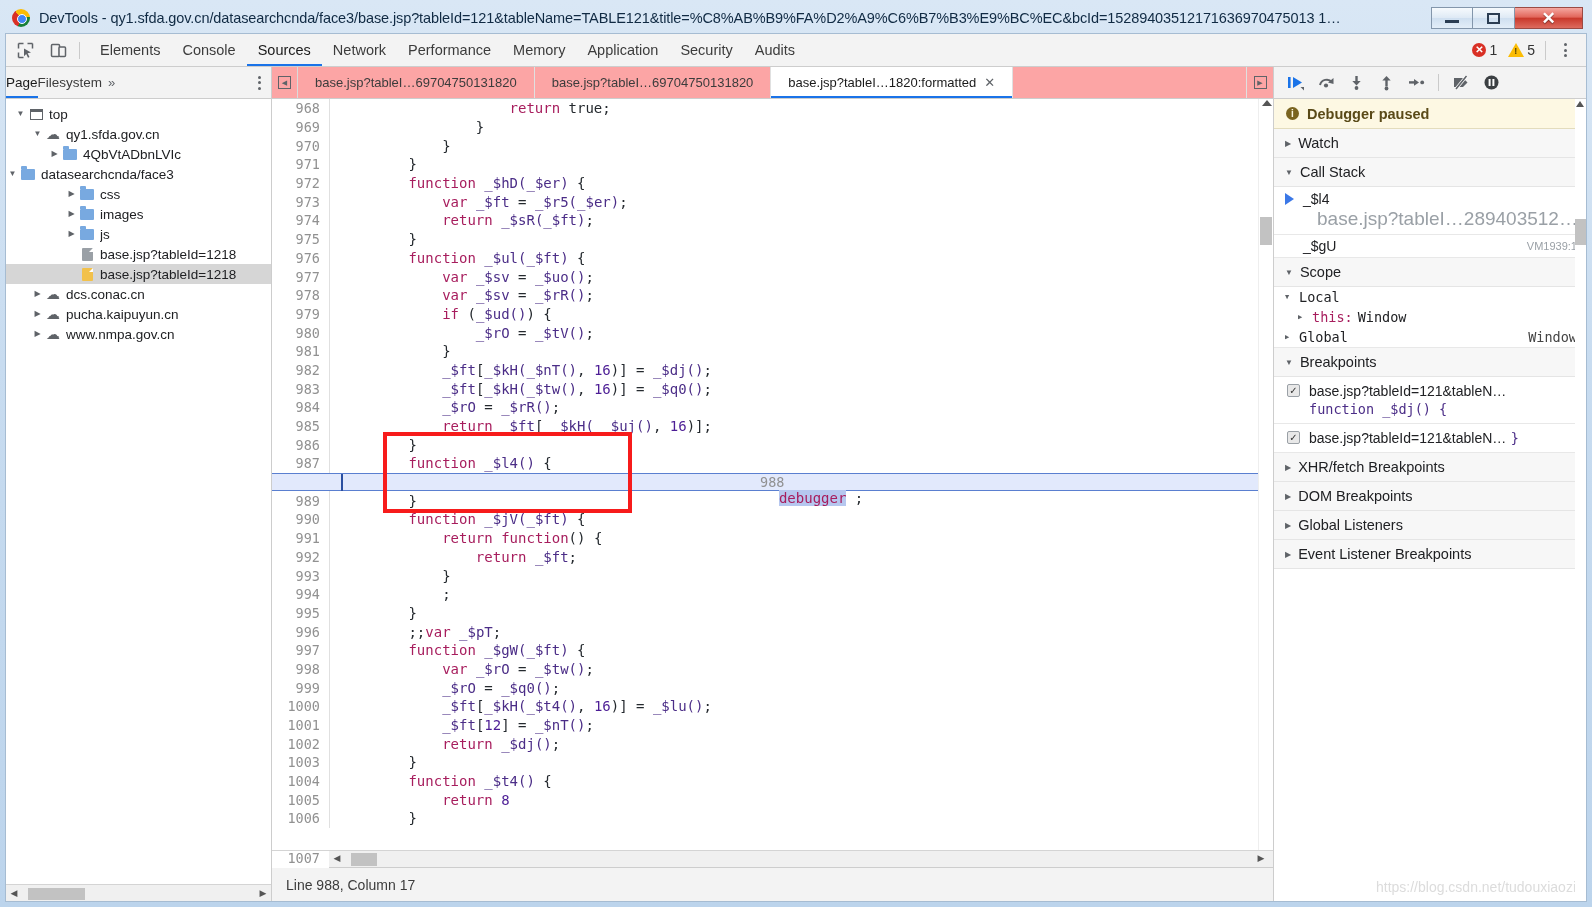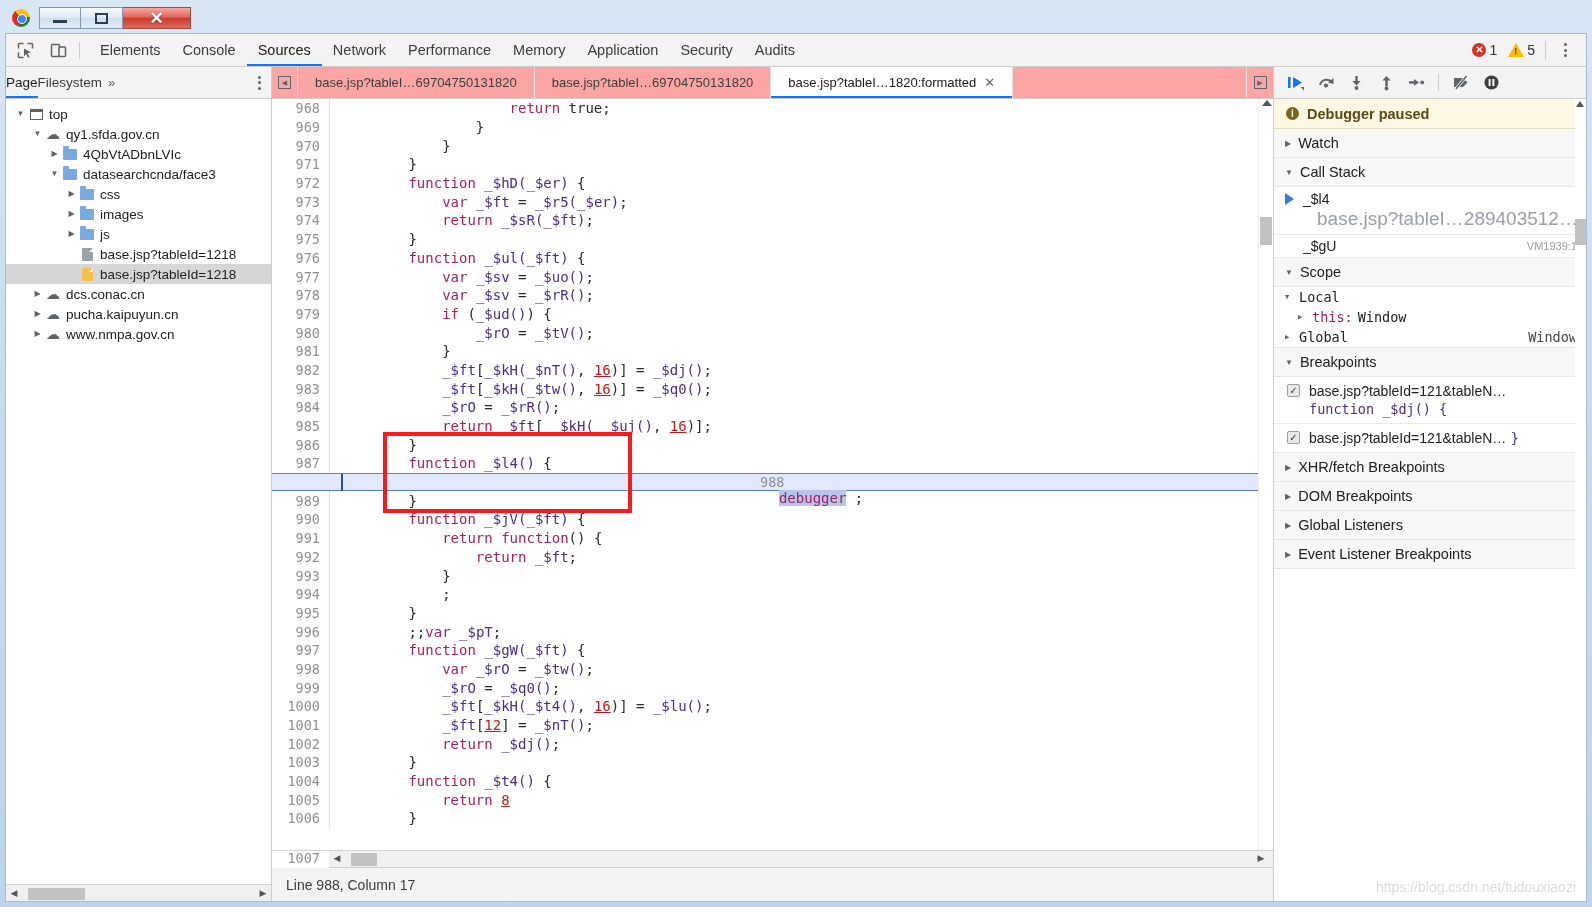--- a/index.html
+++ b/index.html
@@ -182,21 +182,21 @@
   .ln {
     width: 57px; flex: none; text-align: right; padding-right: 9px;
     color: #919191; font-size: 13.5px; background: #fff;
     font-family: "DejaVu Sans Mono", monospace;
   }
   .code-line.exec .ln { background: transparent; }
   .gutter-sep { width: 1px; flex: none; align-self: stretch; background: #e0e0e0; }
   .code-text { padding-left: 11px; color: #24292e; }
   .kw { color: #a71d5d; }
   .id { color: #4b2d87; }
-  .num { color: #b91c1c; text-decoration: underline; }
+  .num { color: #4c1d95; }
   .pl { color: #24292e; }
   .sel { background: #b6c7ef; }
   #exec-cursor { position: absolute; width: 1.5px; background: #2b4fa0; }
 
   #code-vscroll { width: 15px; flex: none; background: #fff; border-left: 1px solid #eee;
     position: relative; }
   #code-vs-up { position: absolute; top: 1px; left: 3px; width: 0; height: 0;
     border-left: 5px solid transparent; border-right: 5px solid transparent;
     border-bottom: 6px solid #555; }
   #code-vs-thumb { position: absolute; left: 1px; width: 12px; background: #c2c2c2; }
@@ -308,20 +308,21 @@
     font-size: 14px; color: #dcdcdc; white-space: nowrap;
   }
 </style>
 </head>
 <body>
 
 <div id="window-frame">
 
   <div id="titlebar">
     <div id="chrome-logo"></div>
+    <div id="window-title">DevTools - qy1.sfda.gov.cn/datasearchcnda/face3/base.jsp?tableId=121&amp;tableName=TABLE121&amp;title=%C8%AB%B9%FA%D2%A9%C6%B7%B3%E9%BC%EC&amp;bcId=15289403512171636970475013 1…</div>
     <div id="window-buttons">
       <div class="win-btn">
         <div class="win-glyph-min"></div>
       </div>
       <div class="win-btn mid">
         <div class="win-glyph-max"></div>
       </div>
       <div class="win-btn close">
         <span class="win-glyph-close">✕</span>
       </div>
@@ -400,21 +401,21 @@
               </span>
               <span class="tree-label">qy1.sfda.gov.cn</span>
             </div>
             <div class="tree-row" style="padding-left: 42px;">
               <span class="twisty closed"></span>
               <span class="ic">
                 <span class="ic-folder"></span>
               </span>
               <span class="tree-label">4QbVtADbnLVIc</span>
             </div>
-            <div class="tree-row" style="padding-left: 42px;">
+            <div class="tree-row" style="">
               <span class="twisty open"></span>
               <span class="ic">
                 <span class="ic-folder"></span>
               </span>
               <span class="tree-label">datasearchcnda/face3</span>
             </div>
             <div class="tree-row" style="padding-left: 59px;">
               <span class="twisty closed"></span>
               <span class="ic">
                 <span class="ic-folder"></span>

